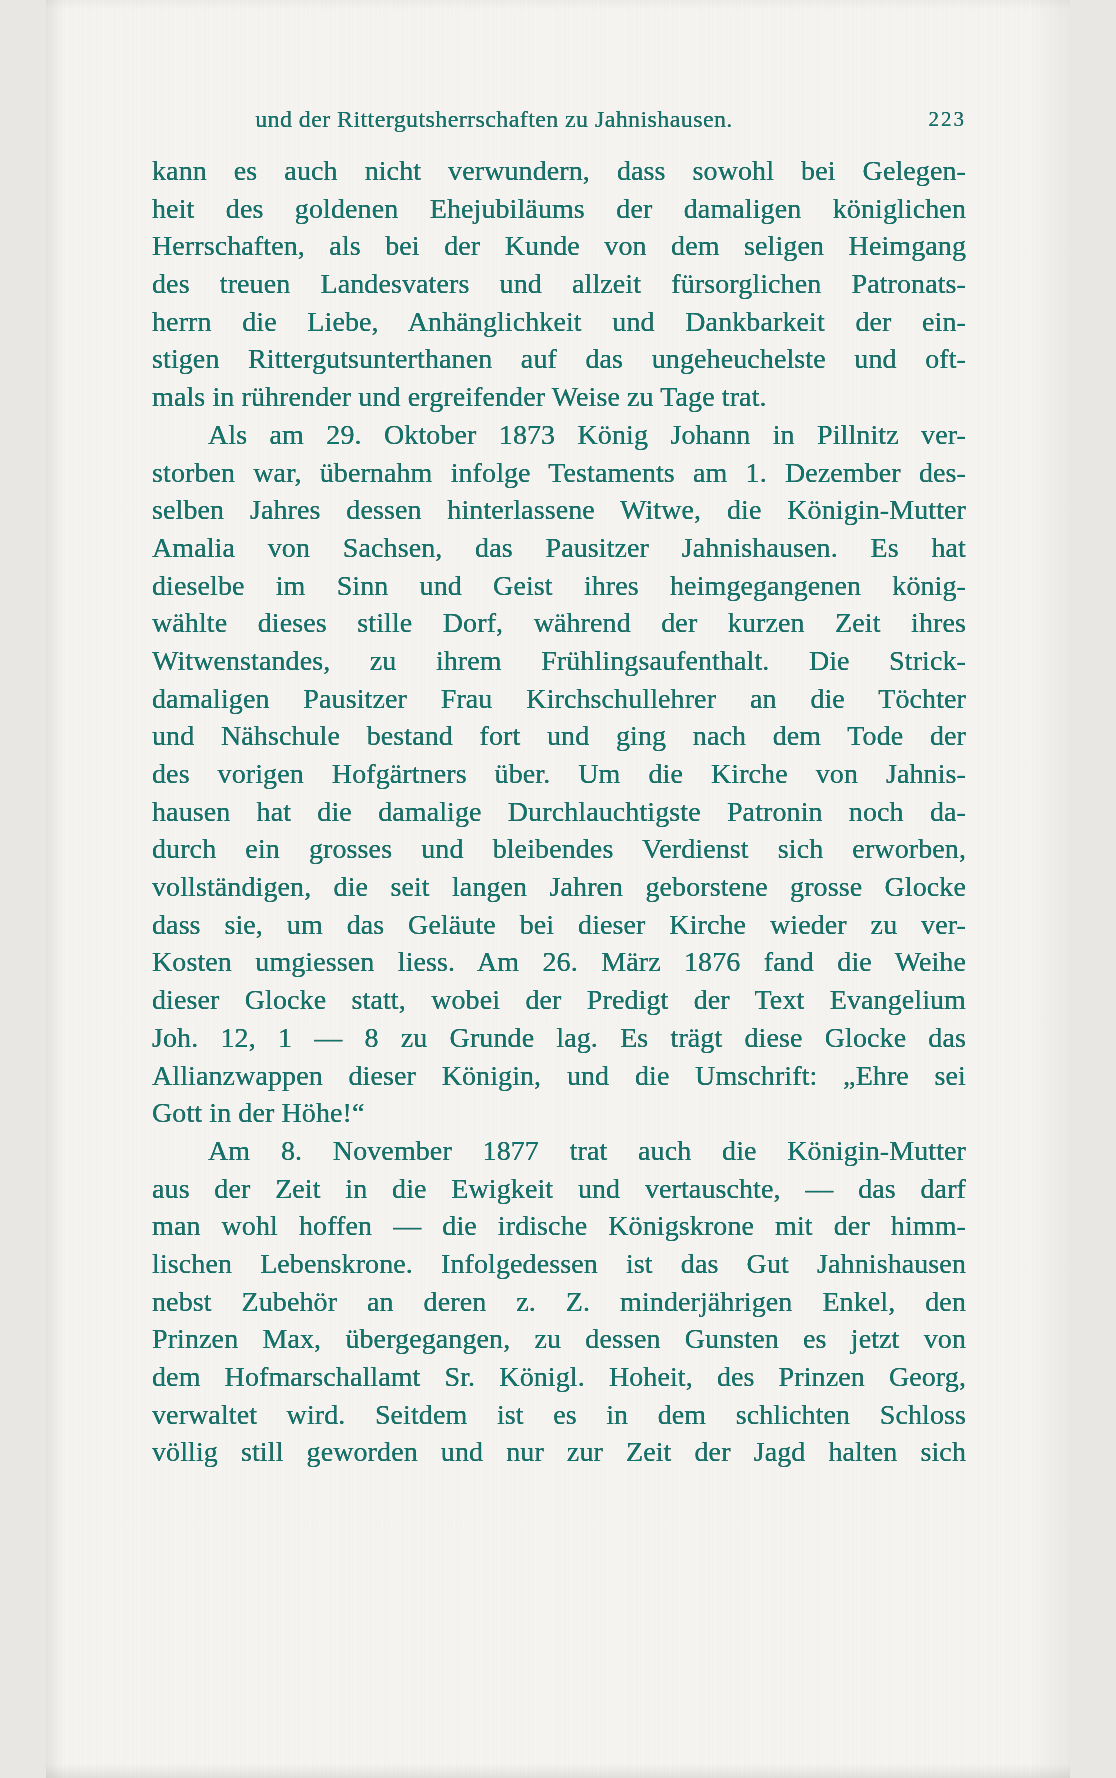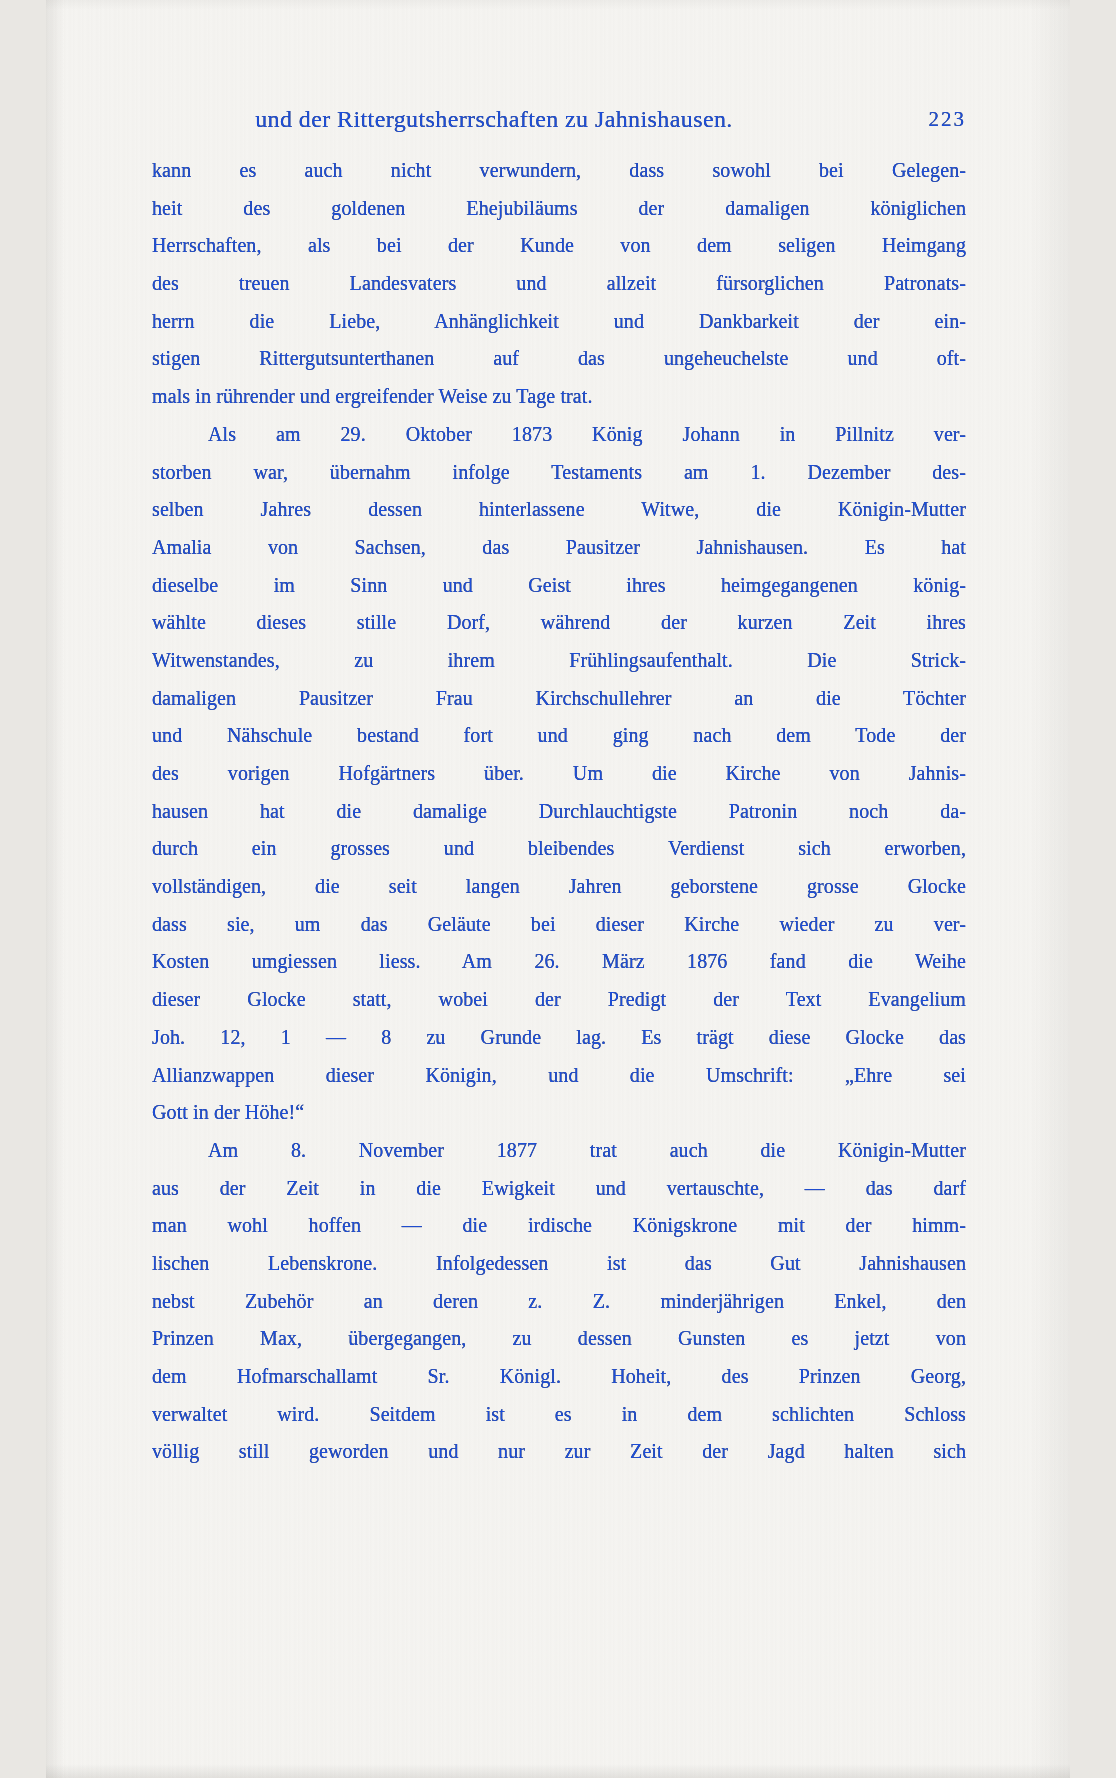--- a/index.html
+++ b/index.html
@@ -8,21 +8,21 @@
     background: #e9e7e3;
   }
   .page {
     position: relative;
     width: 1024px;
     height: 1778px;
     margin: 0 auto;
     background: #f5f4f1;
     overflow: hidden;
     font-family: "Liberation Serif", "DejaVu Serif", serif;
-    color: #1d4ed8;
+    color: #0f766e;
   }
   
   .paper-shading {
     position: absolute;
     inset: 0;
     pointer-events: none;
     background:
       linear-gradient(to right, rgba(90,85,80,0.10) 0px, rgba(90,85,80,0.0) 18px),
       linear-gradient(to left, rgba(90,85,80,0.07) 0px, rgba(90,85,80,0.0) 40px),
       linear-gradient(to top, rgba(90,85,80,0.12) 0px, rgba(90,85,80,0.0) 14px),
@@ -66,21 +66,21 @@
     font-size: 21px;
     line-height: 40px;
     letter-spacing: 2px;
     text-shadow: 0 0 0.5px rgba(30,28,26,0.85);
   }
   .text-block {
     position: absolute;
     left: 106px;
     top: 152px;
     width: 814px;
-    font-size: 20px;
+    font-size: 28px;
     letter-spacing: 0.1px;
   }
   .line {
     height: 37.7px;
     line-height: 37.7px;
     white-space: normal;
     text-align: justify;
     text-align-last: justify;
     text-shadow: 0 0 0.6px rgba(30,28,26,0.9);
   }

